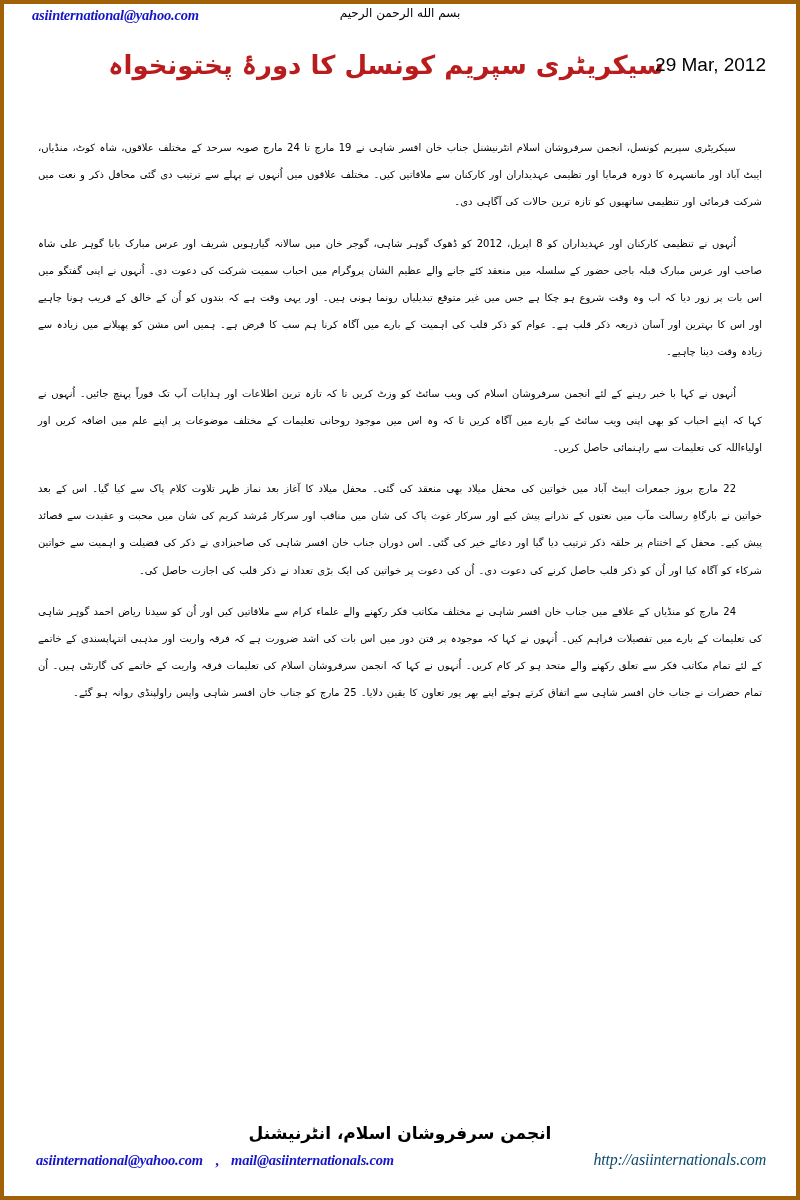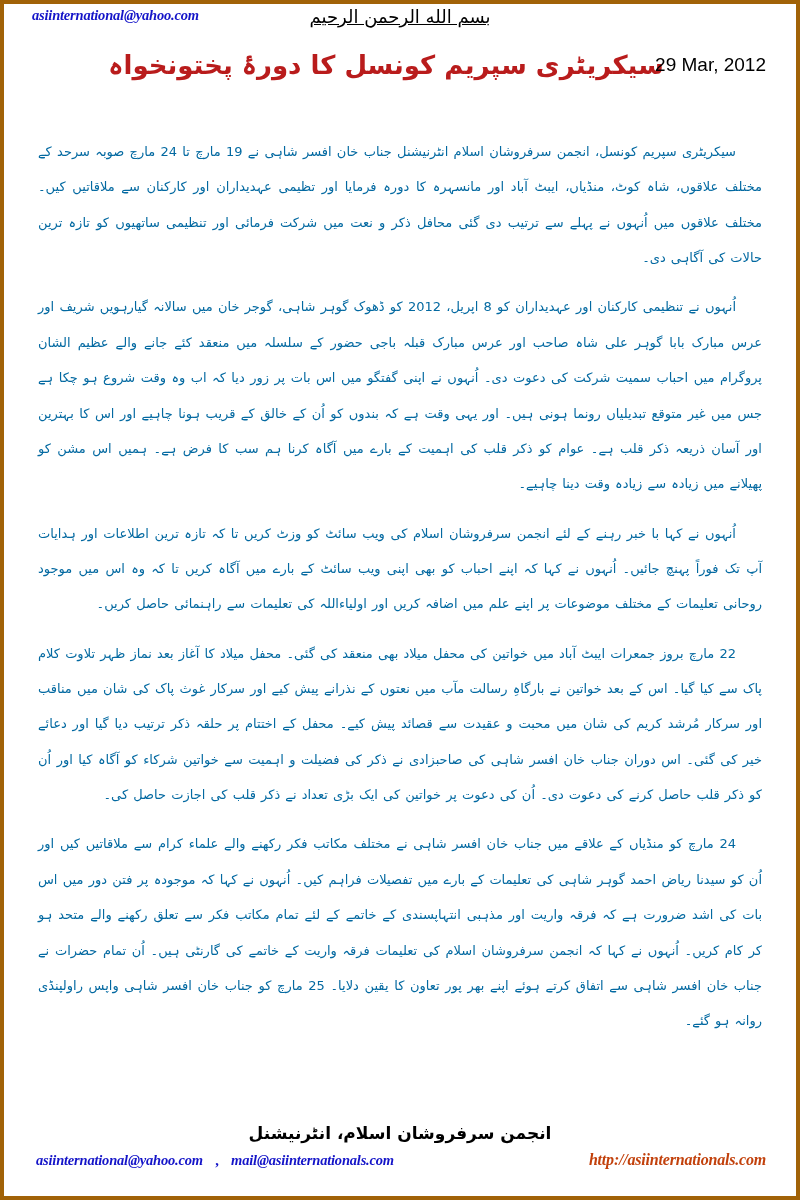--- a/index.html
+++ b/index.html
@@ -36,24 +36,23 @@
     font-size: 14.5px;
     letter-spacing: -0.2px;
   }
   .bismillah {
     position: absolute;
     left: 0;
     right: 0;
     top: 2px;
     text-align: center;
     font-family: "DejaVu Sans", sans-serif;
-    font-size: 18px;
+    font-size: 12px;
     color: #000000;
     direction: rtl;
-    text-decoration: underline;
   }
 
   
   .title-row {
     position: relative;
     height: 62px;
     margin-top: 12px;
   }
   .doc-title {
     position: absolute;
@@ -84,23 +83,23 @@
   .body-area {
     padding: 26px 34px 0 34px;
     direction: rtl;
     text-align: justify;
   }
   .para {
     direction: rtl;
     text-align: justify;
     text-align-last: right;
     font-family: "DejaVu Sans", sans-serif;
-    font-size: 13px;
+    font-size: 10px;
     line-height: 2.72;
-    color: #0369a1;
+    color: #000000;
     margin: 0 0 14px 0;
     text-indent: 26px;
     word-spacing: 1px;
   }
 
   
   .footer {
     position: absolute;
     left: 0;
     right: 0;
@@ -136,24 +135,24 @@
   .footer-sep {
     display: inline-block;
     padding: 0 9px;
     color: #1414c8;
     font-style: normal;
   }
   .footer-right {
     position: absolute;
     right: 30px;
     top: -1px;
-    color: #c2410c;
+    color: #0c4a6e;
     font-family: "Liberation Serif", serif;
     font-style: italic;
-    font-weight: bold;
+    font-weight: normal;
     font-size: 16px;
     white-space: nowrap;
     letter-spacing: -0.2px;
   }
 </style>
 </head>
 <body>
 
 <div class="page">
 

